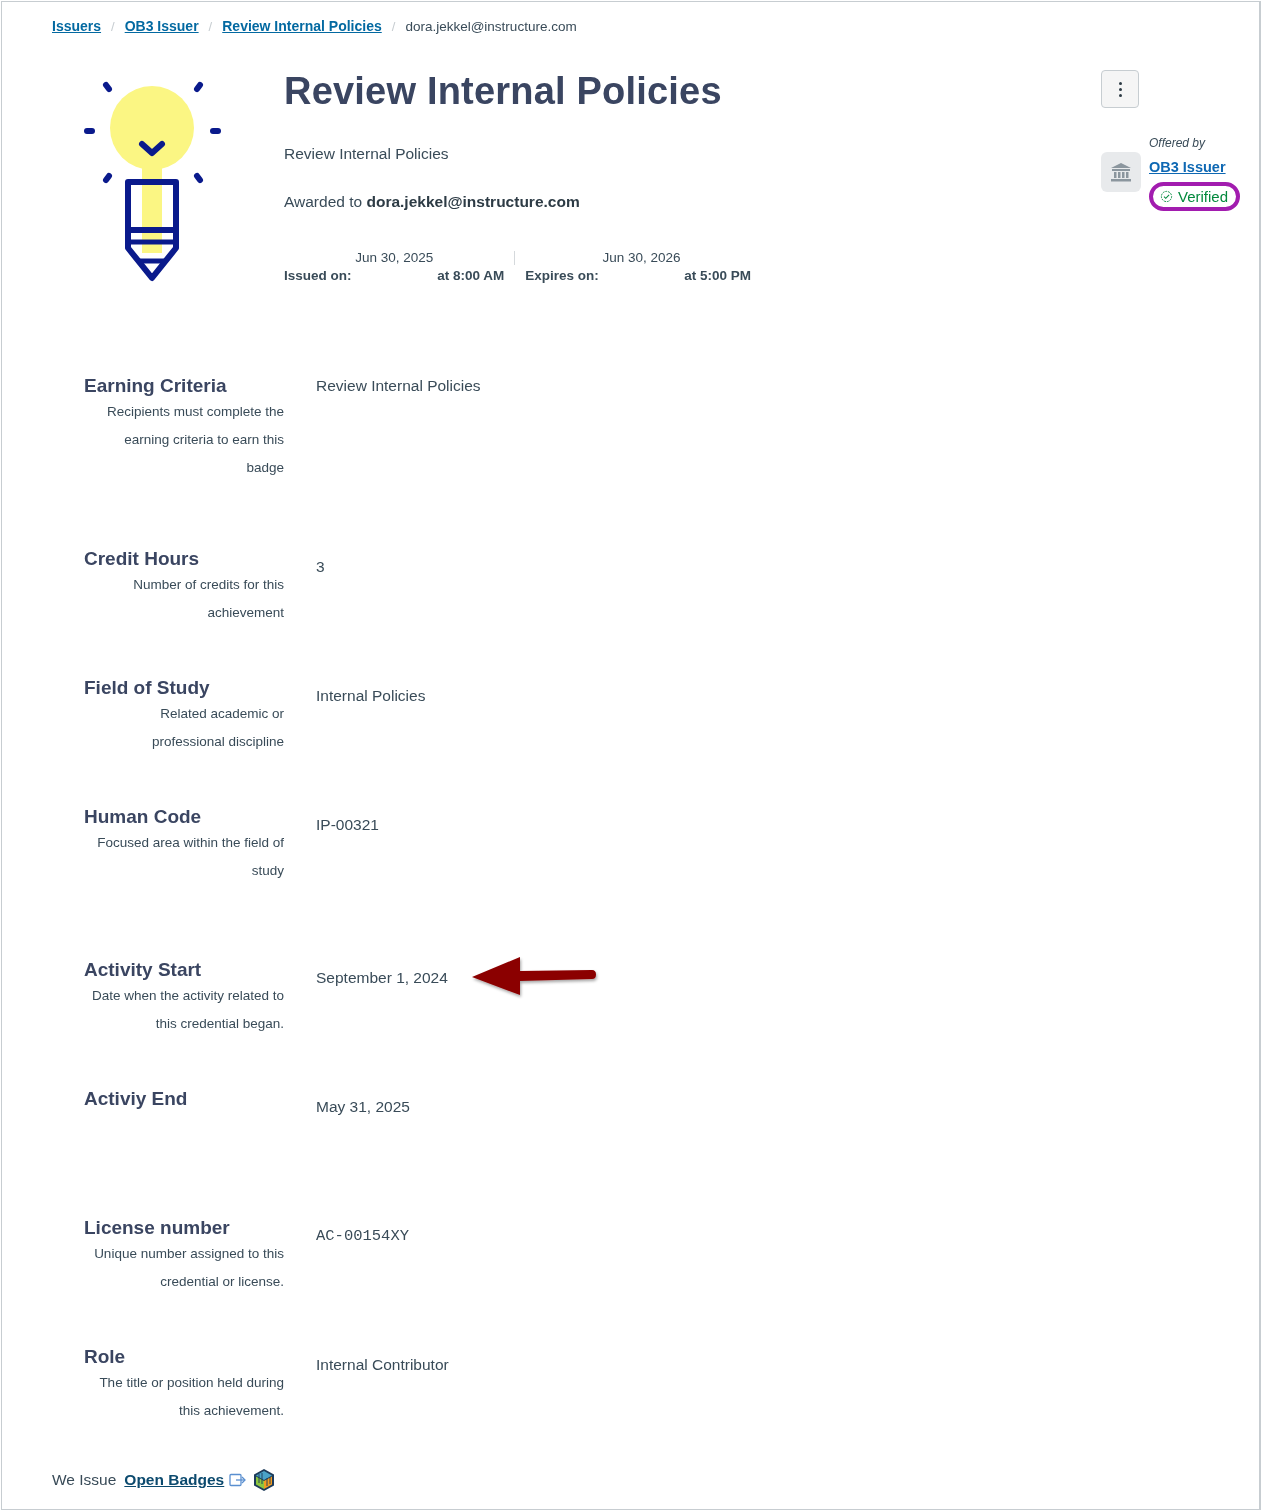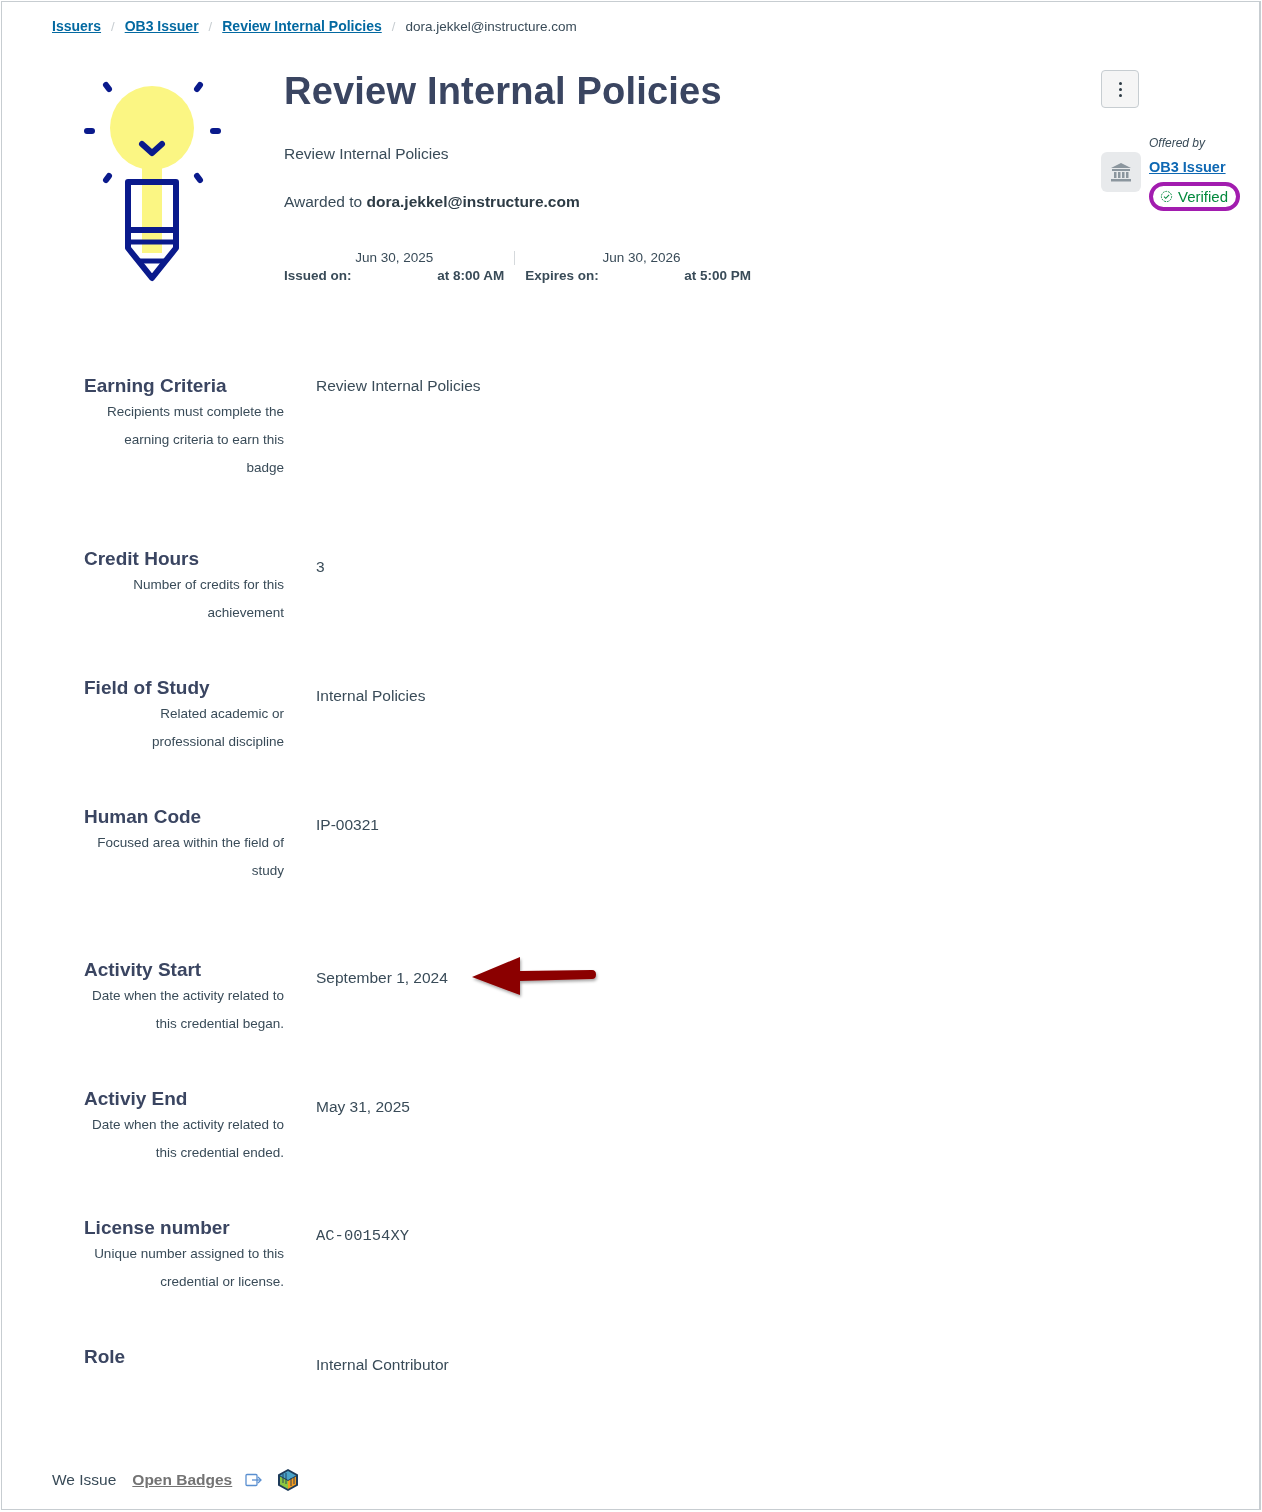--- a/index.html
+++ b/index.html
@@ -63,22 +63,22 @@
   }
 
   .field { position: absolute; left: 0; width: 900px; }
   .field .label-col { position: absolute; left: 84px; width: 200px; }
   .field .fname { font-size: 19px; font-weight: bold; color: #3a4561; white-space: nowrap; }
   .field .fdesc { font-size: 13.5px; color: #394b58; text-align: right; line-height: 28px; margin-top: 1px; }
   .field .fval { position: absolute; left: 316px; font-size: 15.5px; color: #394b58; white-space: nowrap; }
 
   .arrow { position: absolute; left: 468px; top: 955px; width: 132px; height: 44px; }
 
-  .footer { position: absolute; left: 52px; top: 1468px; font-size: 15.5px; color: #394b58; display: flex; align-items: center; gap: 8px; }
-  .footer a { color: #737373; font-weight: bold; text-decoration: underline; margin-left: 8px; cursor: pointer; }
+  .footer { position: absolute; left: 52px; top: 1468px; font-size: 15.5px; color: #394b58; display: flex; align-items: center; gap: 0; }
+  .footer a { color: #0c4a6e; font-weight: bold; text-decoration: underline; margin-left: 8px; cursor: pointer; }
   .footer .ext { margin-left: 5px; display: inline-flex; }
   .footer .ob { margin-left: 6px; display: inline-flex; }
 </style>
 </head>
 <body>
 
 <div class="frame"></div>
 
 <nav class="breadcrumb">
   <a>Issuers</a>
@@ -189,36 +189,36 @@
   <div class="label-col">
     <div class="fname">Activity Start</div>
     <div class="fdesc">Date when the activity related to this credential began.</div>
   </div>
   <div class="fval" style="top:10px;">September 1, 2024</div>
 </div>
 
 <div class="field" style="top:1088px;">
   <div class="label-col">
     <div class="fname">Activiy End</div>
-    <div class="fdesc">Date when the activity related to this credential ended.</div>
   </div>
   <div class="fval" style="top:10px;">May 31, 2025</div>
 </div>
 
 <div class="field" style="top:1217px;">
   <div class="label-col">
     <div class="fname">License number</div>
     <div class="fdesc">Unique number assigned to this credential or license.</div>
   </div>
   <div class="fval" style="top:10px;font-family:Liberation Mono, monospace;">AC-00154XY</div>
 </div>
 
 <div class="field" style="top:1346px;">
   <div class="label-col">
     <div class="fname">Role</div>
+    <div class="fdesc">The title or position held during this achievement.</div>
   </div>
   <div class="fval" style="top:10px;">Internal Contributor</div>
 </div>
 
 <svg class="arrow" viewBox="0 0 132 44">
   <defs>
     <filter id="sh" x="-10%" y="-20%" width="130%" height="160%">
       <feDropShadow dx="1" dy="2" stdDeviation="1.5" flood-color="#000" flood-opacity="0.35"></feDropShadow>
     </filter>
   </defs>

